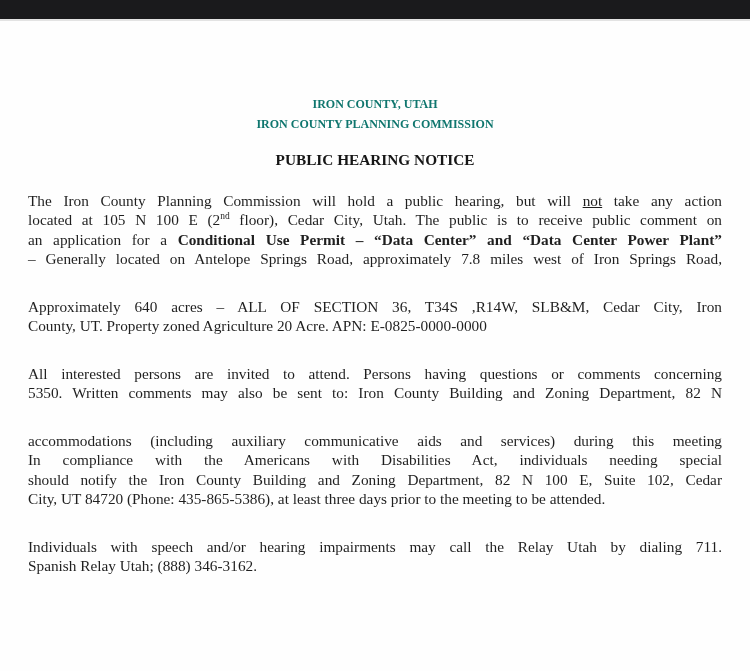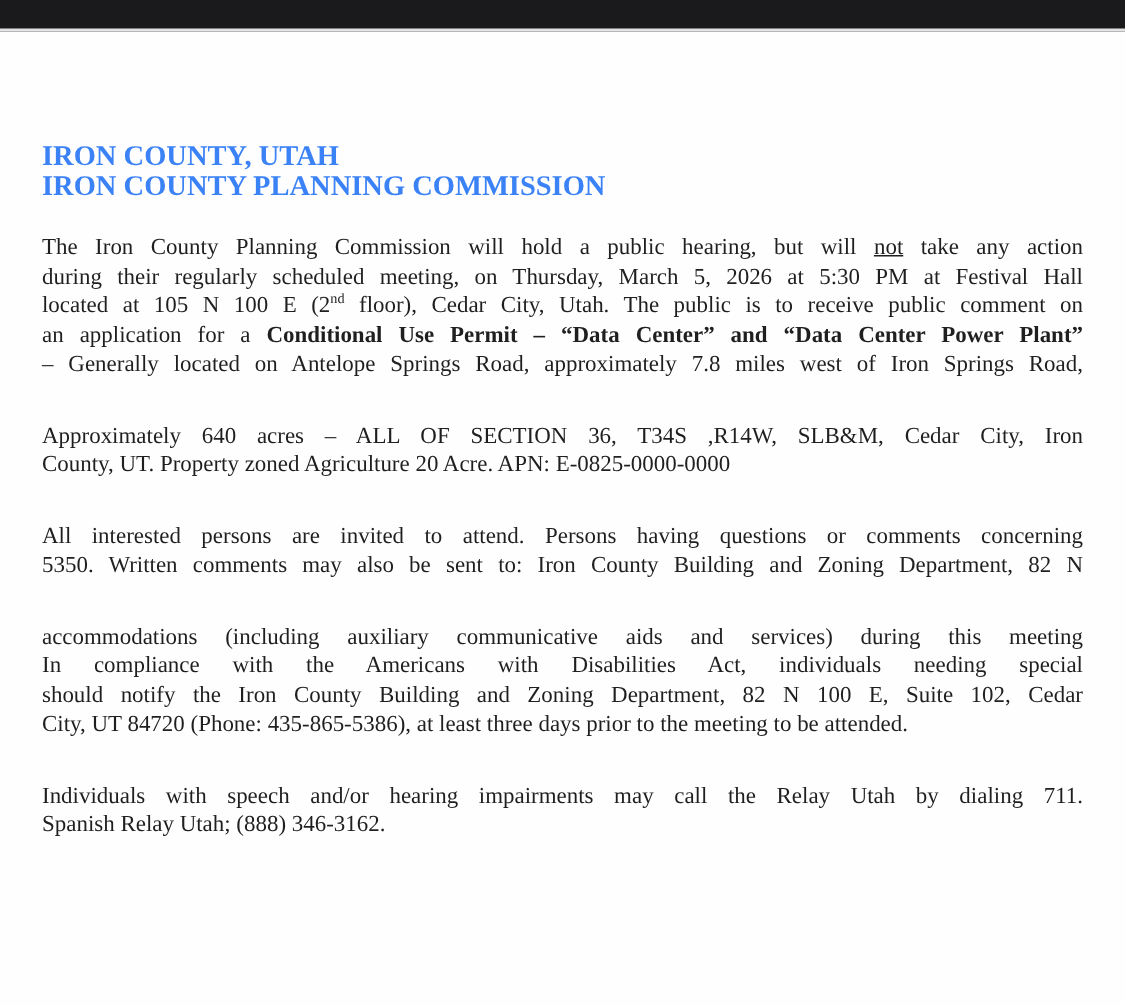--- a/index.html
+++ b/index.html
@@ -19,25 +19,25 @@
   .top-bar {
     width: 100%;
     height: 19px;
     background: #1a1a1c;
     border-bottom: 2px solid #e3e3e3;
   }
   .doc {
     padding: 74px 28px 0 28px;
   }
   .headings {
-    text-align: left;
+    text-align: center;
     font-weight: bold;
-    font-size: 19px;
+    font-size: 12px;
     line-height: 19.5px;
-    color: #3b82f6;
+    color: #0f766e;
   }
   .notice-title {
     text-align: center;
     font-weight: bold;
     font-size: 15.3px;
     line-height: 19.5px;
     margin-top: 16px;
     color: #161616;
   }
   .para {
@@ -66,24 +66,24 @@
 </head>
 <body>
 
 <div class="screen">
   <div class="top-bar"></div>
   <div class="doc">
     <div class="headings">
       <div>IRON COUNTY, UTAH</div>
       <div>IRON COUNTY PLANNING COMMISSION</div>
     </div>
+    <div class="notice-title">PUBLIC HEARING NOTICE</div>
     <div>
         <div class="para">
           <div class="line"><span>The Iron County Planning Commission will hold a public hearing, but will </span><span class="u">not</span><span> take any action</span></div>
-          <div class="line"><span>during their regularly scheduled meeting, on Thursday, March 5, 2026 at 5:30 PM at Festival Hall</span></div>
           <div class="line"><span>located at 105 N 100 E (2</span><span class="sup">nd</span><span> floor), Cedar City, Utah.  The public is to receive public comment on</span></div>
           <div class="line"><span>an application for a </span><span class="b">Conditional Use Permit – “Data Center” and “Data Center Power Plant”</span></div>
           <div class="line"><span>– Generally located on Antelope Springs Road, approximately 7.8 miles west of Iron Springs Road,</span></div>
         </div>
         <div class="para">
           <div class="line"><span>Approximately 640 acres – ALL OF SECTION 36, T34S ,R14W, SLB&amp;M, Cedar City, Iron</span></div>
           <div class="line last"><span>County, UT.  Property zoned Agriculture 20 Acre. APN: E-0825-0000-0000</span></div>
         </div>
         <div class="para">
           <div class="line"><span>All interested persons are invited to attend.  Persons having questions or comments concerning</span></div>

